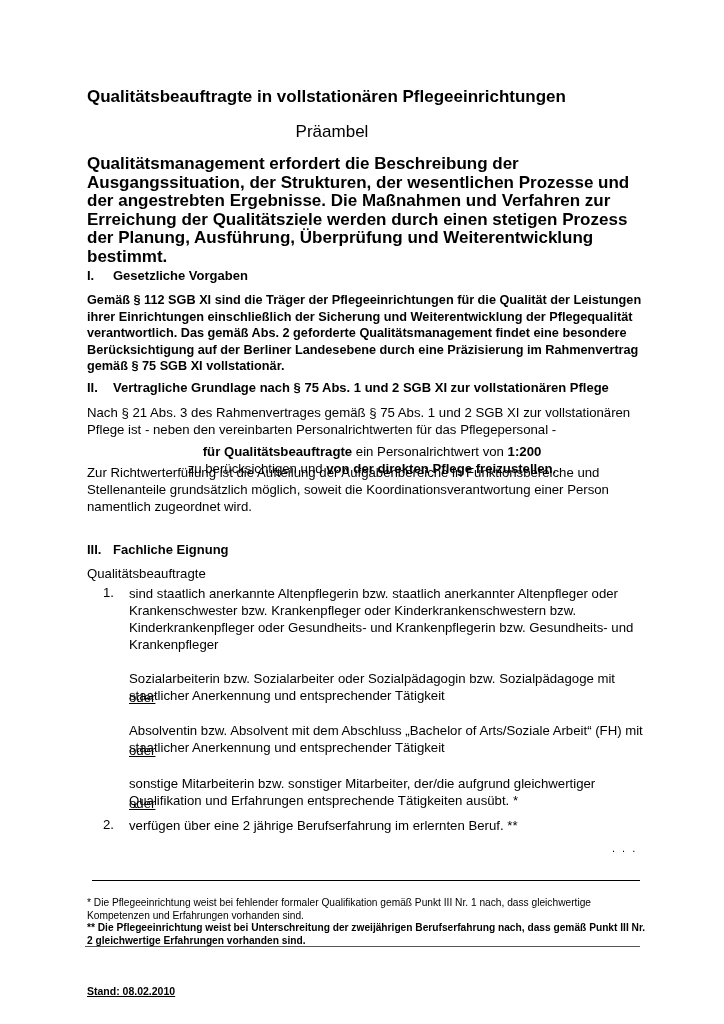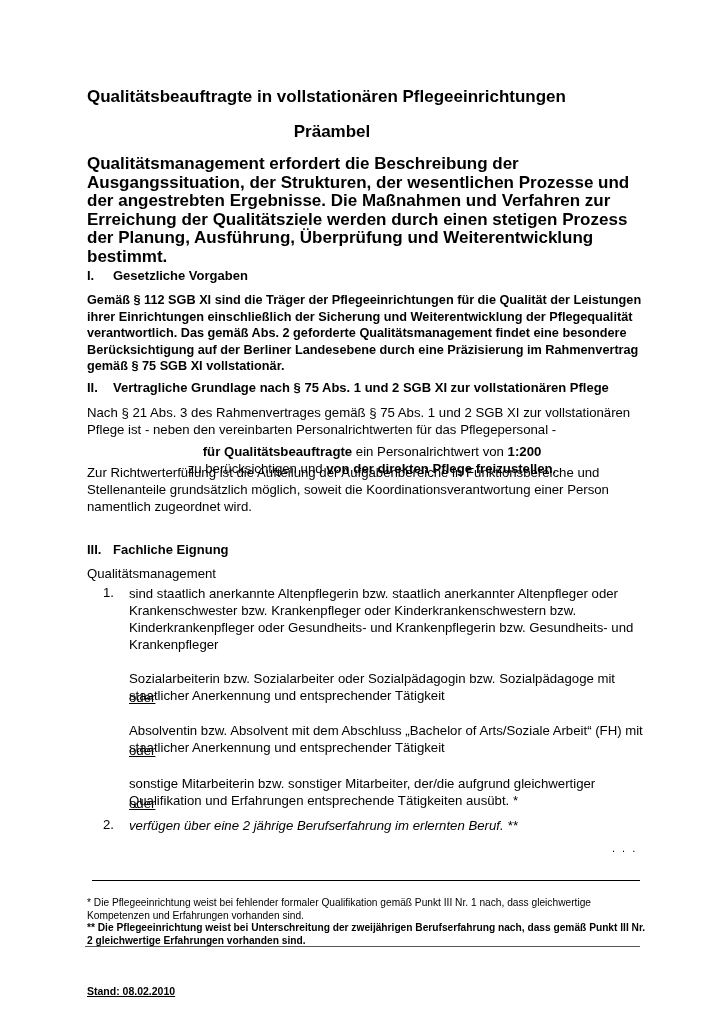--- a/index.html
+++ b/index.html
@@ -1,20 +1,20 @@
 <!DOCTYPE html>
 <html><head>
 <meta charset="utf-8">
 <style>
   html, body { margin: 0; padding: 0; background: #ffffff; }
   body { width: 724px; height: 1024px; position: relative; overflow: hidden;
          font-family: "Liberation Sans", sans-serif; color: #000; }
   .abs { position: absolute; }
   .title { left: 87px; top: 87px; font-size: 17px; font-weight: bold; }
-  .preamble-heading { left: 0; width: 608px; top: 122px; text-align: center; font-size: 17px; font-weight: bold; padding-left: 56px; box-sizing: border-box; }
+  .preamble-heading { left: 0; width: 608px; top: 122px; text-align: center; font-size: 17px; font-weight: normal; padding-left: 56px; box-sizing: border-box; }
   .preamble-text { left: 87px; top: 155px; width: 570px; font-size: 17px; font-weight: bold; line-height: 18.6px; }
   .sec-heading { left: 87px; font-size: 13px; font-weight: bold; }
   .sec-heading .num { display: inline-block; width: 26px; }
   .bold-para { left: 87px; top: 292px; width: 570px; font-size: 12.7px; font-weight: bold; line-height: 16.6px; }
   .para { left: 87px; width: 570px; font-size: 13.2px; line-height: 17px; }
   .centered { left: 87px; width: 570px; text-align: center; font-size: 13.2px; line-height: 17px; }
   .b { font-weight: bold; }
   .list-num { left: 103px; font-size: 13.2px; }
   .list-text { left: 129px; width: 530px; font-size: 13.2px; line-height: 17px; }
   .oder { left: 129px; font-size: 13.2px; text-decoration: underline; margin-top: 40px; }
@@ -45,33 +45,33 @@
   <span class="b">für Qualitätsbeauftragte</span><span> ein Personalrichtwert von </span><span class="b">1:200</span>
 </div>
 <div class="abs centered" style="top:460px;">
   <span>zu berücksichtigen und </span><span class="b">von der direkten Pflege freizustellen</span><span>.</span>
 </div>
 <div class="abs para" style="top:464px;">Zur Richtwerterfüllung ist die Aufteilung der Aufgabenbereiche in Funktionsbereiche und Stellenanteile grundsätzlich möglich, soweit die Koordinationsverantwortung einer Person namentlich zugeordnet wird.</div>
 
 <div class="abs sec-heading" style="top:542px;">
   <span class="num">III.</span><span>Fachliche Eignung</span>
 </div>
-<div class="abs para" style="top:565px;">Qualitätsmanagement</div>
+<div class="abs para" style="top:565px;">Qualitätsbeauftragte</div>
 
 <div class="abs list-num" style="top:585px;">1.</div>
 <div class="abs list-text" style="top:585px;">sind staatlich anerkannte Altenpflegerin bzw. staatlich anerkannter Altenpfleger oder Krankenschwester bzw. Krankenpfleger oder Kinderkrankenschwestern bzw. Kinderkrankenpfleger oder Gesundheits- und Krankenpflegerin bzw. Gesundheits- und Krankenpfleger</div>
 <div class="abs oder" style="top:650px;">oder</div>
 <div class="abs list-text" style="top:670px;">Sozialarbeiterin bzw. Sozialarbeiter oder Sozialpädagogin bzw. Sozialpädagoge mit staatlicher Anerkennung und entsprechender Tätigkeit</div>
 <div class="abs oder" style="top:703px;">oder</div>
 <div class="abs list-text" style="top:722px;">Absolventin bzw. Absolvent mit dem Abschluss „Bachelor of Arts/Soziale Arbeit“ (FH) mit staatlicher Anerkennung und entsprechender Tätigkeit</div>
 <div class="abs oder" style="top:756px;">oder</div>
 <div class="abs list-text" style="top:775px;">sonstige Mitarbeiterin bzw. sonstiger Mitarbeiter, der/die aufgrund gleichwertiger Qualifikation und Erfahrungen entsprechende Tätigkeiten ausübt. *</div>
 
 <div class="abs list-num" style="top:817px;">2.</div>
-<div class="abs list-text" style="top:817px;font-style:italic;">verfügen über eine 2 jährige Berufserfahrung im erlernten Beruf. **</div>
+<div class="abs list-text" style="top:817px;">verfügen über eine 2 jährige Berufserfahrung im erlernten Beruf. **</div>
 
 <div class="abs dots">. . .</div>
 
 <div class="abs rule1"></div>
 <div class="abs footnote" style="top:896px;">* Die Pflegeeinrichtung weist bei fehlender formaler Qualifikation gemäß Punkt III Nr. 1 nach, dass gleichwertige Kompetenzen und Erfahrungen vorhanden sind.</div>
 <div class="abs footnote" style="top:921px;font-weight:bold;">** Die Pflegeeinrichtung weist bei Unterschreitung der zweijährigen Berufserfahrung nach, dass gemäß Punkt III Nr. 2 gleichwertige Erfahrungen vorhanden sind.</div>
 <div class="abs rule2"></div>
 
 <div class="abs stand">Stand: 08.02.2010</div>
 

